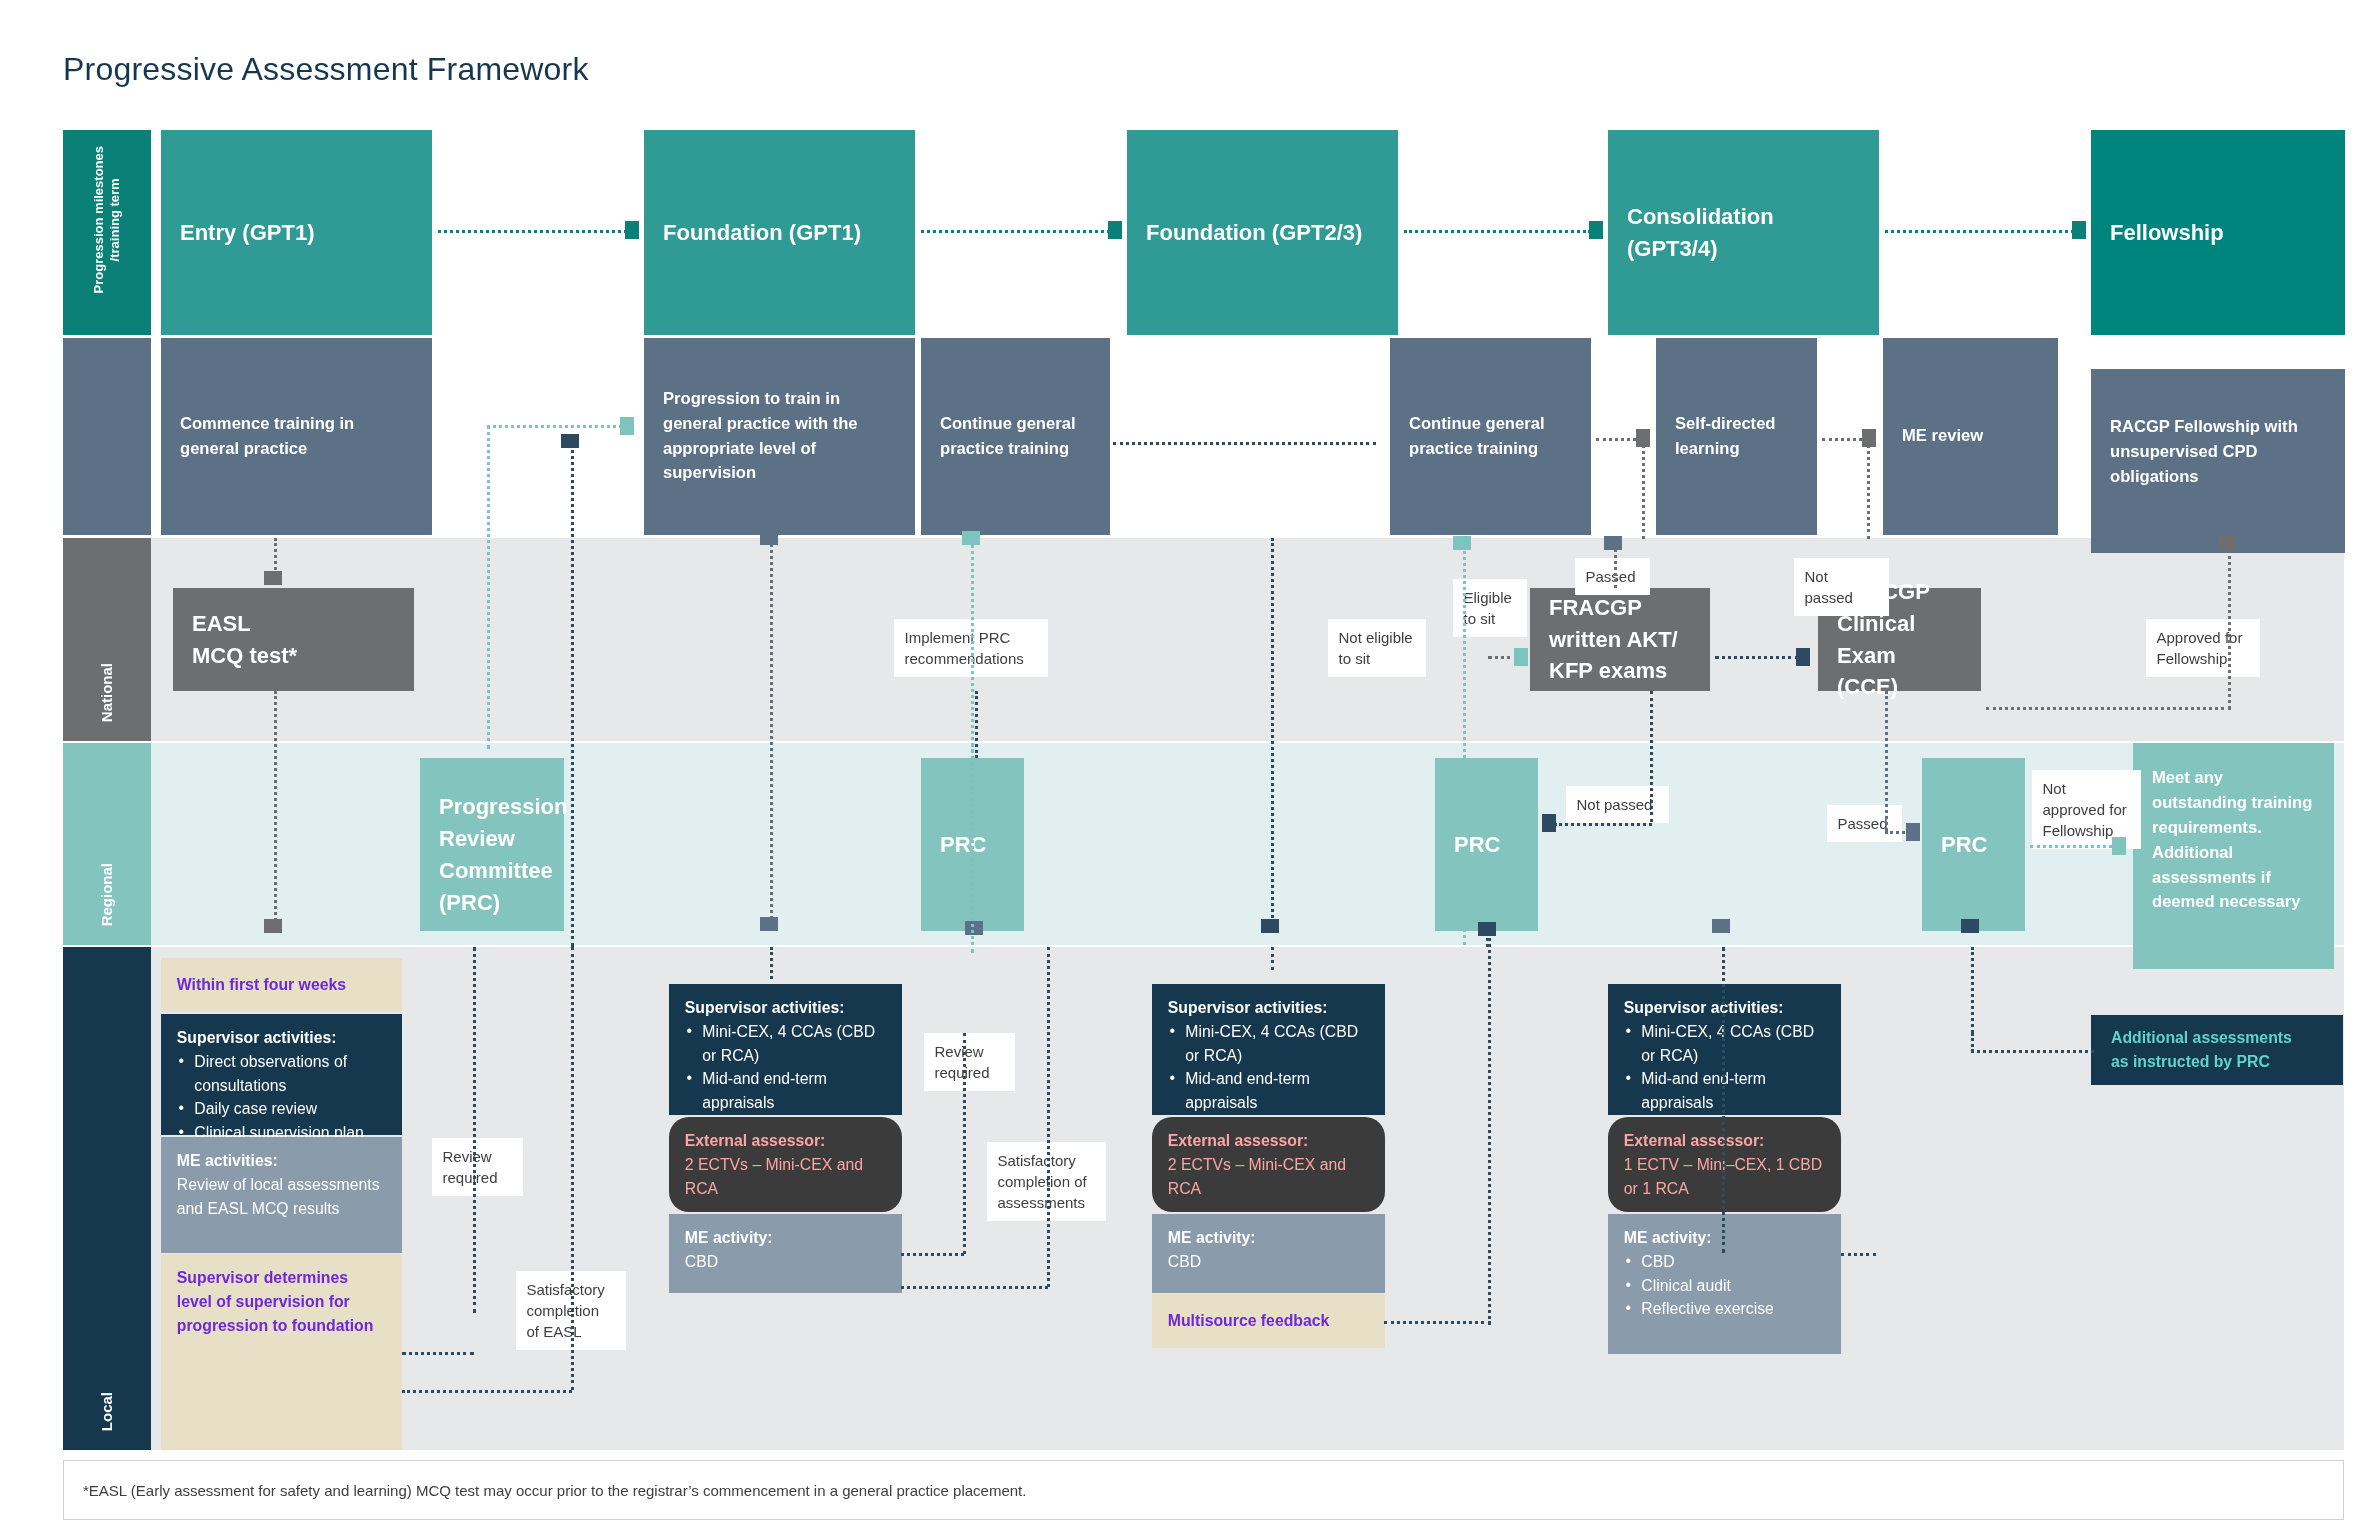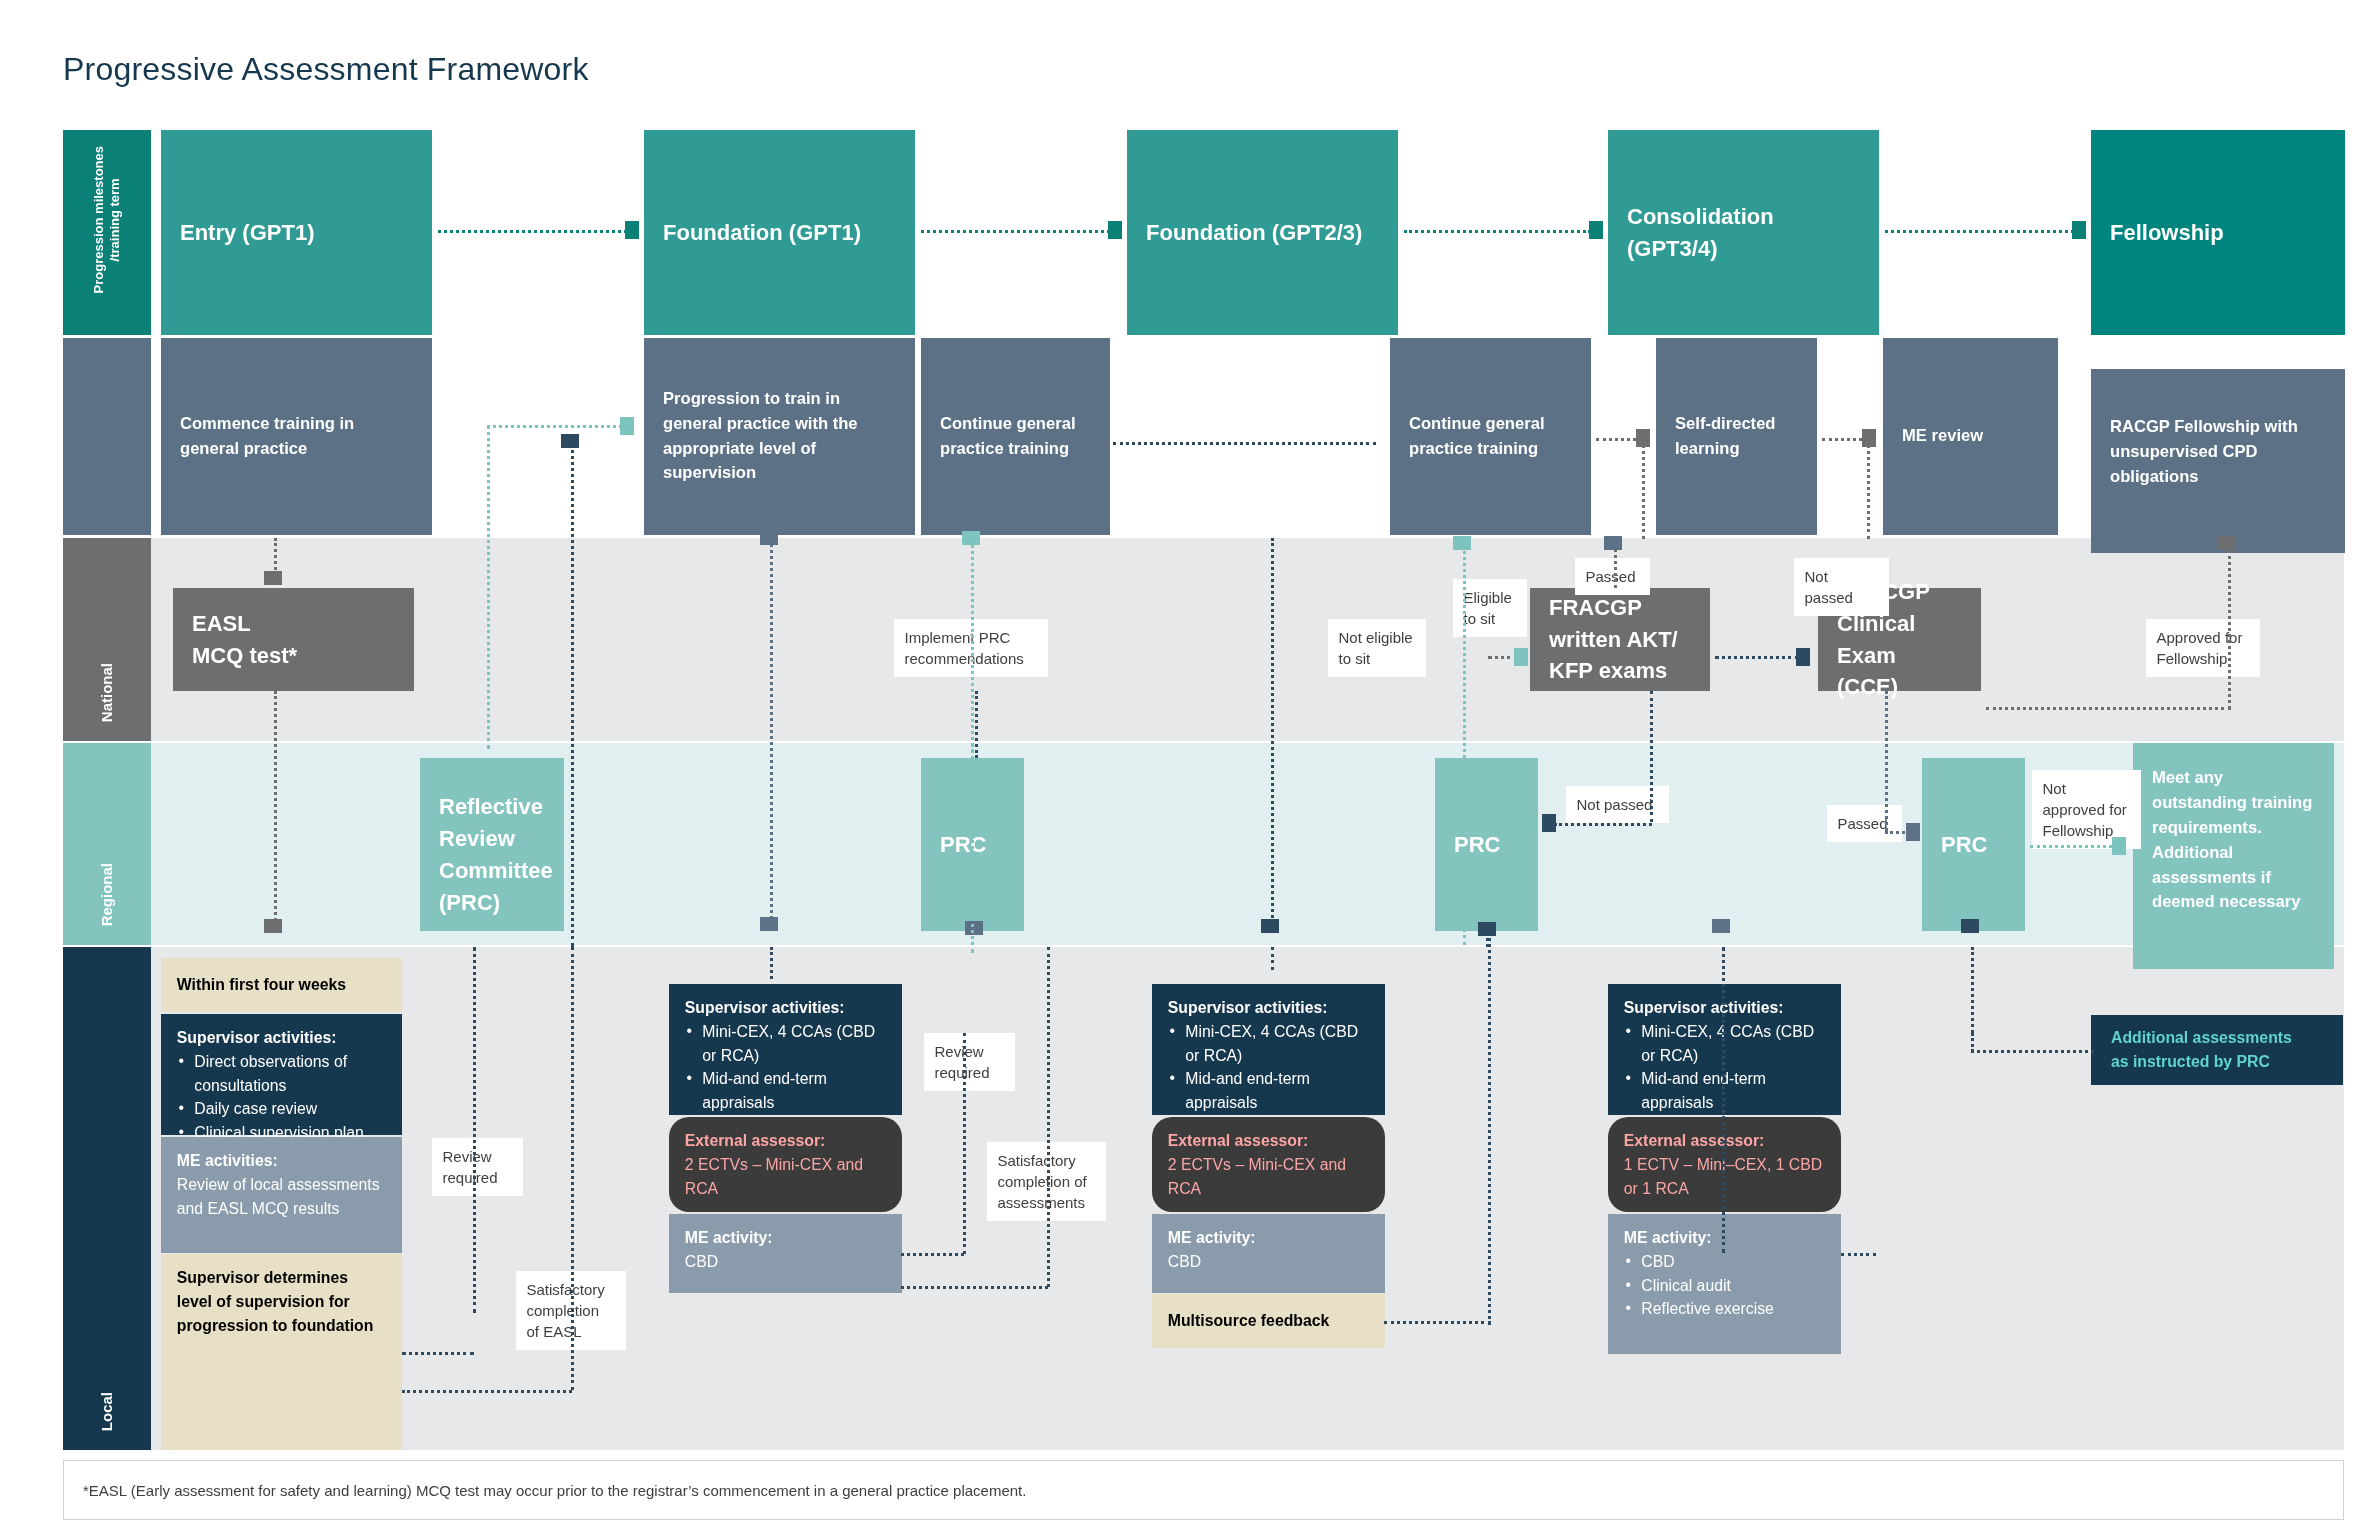--- a/index.html
+++ b/index.html
@@ -88,21 +88,21 @@
   }
   .card .hd { font-weight:bold; display:block; }
   .card ul { list-style:none; margin:0; padding:0; }
   .card li { position:relative; padding-left:17.5px; }
   .card li:before {
     content:"\2022"; position:absolute; left:1.8px; top:-0.9px;
   }
   .card.dark { background:#16384f; color:#fff; }
   .card.char { background:#3b3b3b; color:#fca5a5;border-radius:20px; }
   .card.grey { background:#8a9bab; color:#fff; }
-  .card.cream{ background:#e7e0c6; color:#000000; font-weight:bold; }
+  .card.cream{ background:#e7e0c6; color:#6d28d9; font-weight:bold; }
   .card.teal-txt { background:#16384f; color:#5fd3cc; font-weight:bold; }
 
   
   #footnote {
     position:absolute; left:63px; top:1460px; width:2281px; height:60px;
     border:0.9px solid #d0d0d0; background:#fff;
     display:flex; align-items:center;
     padding-left:19px;
     font-size:15px; color:#3e3e3e; font-weight:400;
   }
@@ -255,21 +255,21 @@
   <div class="vline c-teal" style="left:1463px;top:538px;height:407px;"></div>
   <div class="arrow ar-u a-teal" style="left:1453px;top:536px;"></div>
   <div class="vline c-grey" style="left:1614px;top:538px;height:50px;"></div>
   <div class="arrow ar-u a-slate" style="left:1604px;top:536px;"></div>
 
   <div class="vline c-grey" style="left:2228px;top:538px;height:171px;"></div>
   <div class="arrow ar-u a-grey" style="left:2218px;top:536px;"></div>
   <div class="hline c-grey" style="left:1986px;top:707px;width:245px;"></div>
 
   <div class="bx prcbox top" style="left:420px;top:758px;width:144px;height:173px;padding-top:33px;">
-    <span style="white-space:pre-line;">Reflective
+    <span style="white-space:pre-line;">Progression
 Review
 Committee
 (PRC)</span>
   </div>
   <div class="bx prcbox" style="left:921px;top:758px;width:103px;height:173px;">
     <span>PRC</span>
   </div>
   <div class="bx prcbox" style="left:1435px;top:758px;width:103px;height:173px;">
     <span>PRC</span>
   </div>

